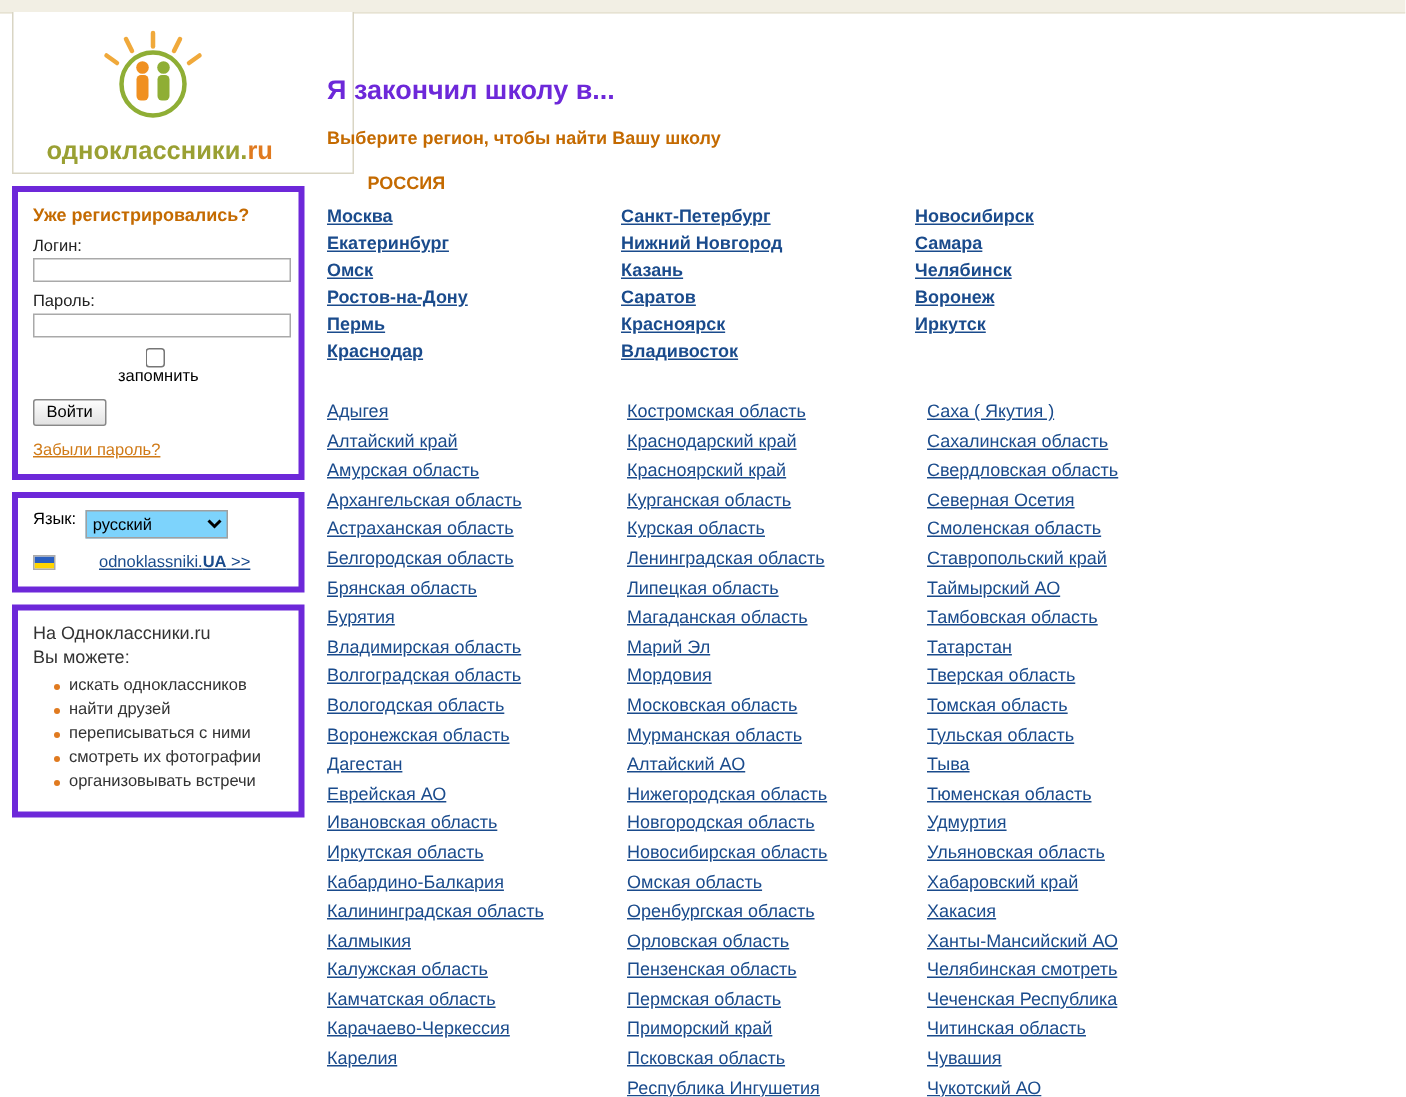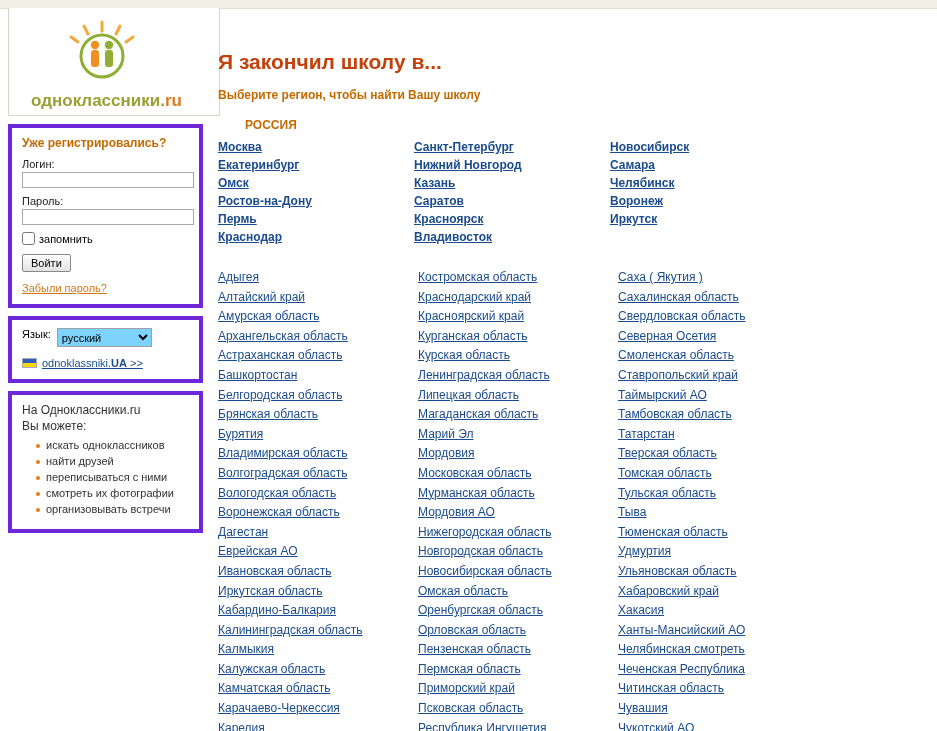--- a/index.html
+++ b/index.html
@@ -31,21 +31,21 @@
     border-bottom: 1px solid #e6e2d2;
   }
   
   .left-col {
     position: absolute;
     left: 8px;
     top: 8px;
     width: 197px;
   }
   .logo-box {
-    width: 212px;
+    width: 228px;
     height: 108px;
     background: #ffffff;
     border: 1px solid #d9d5c4;
     border-top: none;
     box-sizing: border-box;
     position: relative;
   }
   .logo-sun {
     position: absolute;
     left: 50px; top: 12px;
@@ -93,20 +93,21 @@
     font-size: 11px;
     padding: 1px 2px;
     margin-bottom: 7px;
     display: block;
   }
   .cb-row {
     display: flex;
     align-items: center;
     margin-top: 4px;
     margin-bottom: 9px;
+    flex-direction: column;
   }
   .cb-row input { margin: 0 4px 0 0; }
   .cb-row span { font-size: 11px; }
   .login-btn {
     font-family: "Liberation Sans", sans-serif;
     font-size: 11px;
     padding: 2px 8px;
     border: 1px solid #888;
     background: #ededed;
     background: linear-gradient(#fdfdfd, #e2e2e2);
@@ -132,20 +133,21 @@
     font-size: 11px;
     border: 1px solid #a0a0a0;
     background: #7dd3fc;
     width: 95px;
     height: 19px;
   }
   .ua-row {
     display: flex;
     align-items: center;
     margin-top: 10px;
+    gap: 24px;
   }
   .flag {
     width: 15px; height: 10px;
     margin-right: 5px;
     border: 1px solid #aaa;
     box-sizing: border-box;
     background: linear-gradient(to bottom, #2a5fbf 50%, #ffd500 50%);
   }
   .ua-link {
     font-size: 11px;
@@ -186,23 +188,23 @@
   }
 
   
   .main {
     position: absolute;
     left: 218px;
     top: 8px;
     width: 710px;
   }
   .main-title {
-    font-size: 21px;
-    font-weight: bold;
-    color: #c2410c;
+    font-size: 18px;
+    font-weight: bold;
+    color: #6d28d9;
     margin: 42px 0 0 0;
   }
   .main-sub {
     font-size: 12px;
     font-weight: bold;
     color: #c46a00;
     margin: 14px 0 0 0;
   }
   .country-title {
     font-size: 12px;
@@ -342,21 +344,20 @@
       </div>
     </div>
 
     <div class="region-cols">
       <div class="region-col">
         <a href="#">Адыгея</a>
         <a href="#">Алтайский край</a>
         <a href="#">Амурская область</a>
         <a href="#">Архангельская область</a>
         <a href="#">Астраханская область</a>
-        <a href="#">Башкортостан</a>
         <a href="#">Белгородская область</a>
         <a href="#">Брянская область</a>
         <a href="#">Бурятия</a>
         <a href="#">Владимирская область</a>
         <a href="#">Волгоградская область</a>
         <a href="#">Вологодская область</a>
         <a href="#">Воронежская область</a>
         <a href="#">Дагестан</a>
         <a href="#">Еврейская АО</a>
         <a href="#">Ивановская область</a>
@@ -376,21 +377,21 @@
         <a href="#">Красноярский край</a>
         <a href="#">Курганская область</a>
         <a href="#">Курская область</a>
         <a href="#">Ленинградская область</a>
         <a href="#">Липецкая область</a>
         <a href="#">Магаданская область</a>
         <a href="#">Марий Эл</a>
         <a href="#">Мордовия</a>
         <a href="#">Московская область</a>
         <a href="#">Мурманская область</a>
-        <a href="#">Мордовия АО</a>
+        <a href="#">Алтайский АО</a>
         <a href="#">Нижегородская область</a>
         <a href="#">Новгородская область</a>
         <a href="#">Новосибирская область</a>
         <a href="#">Омская область</a>
         <a href="#">Оренбургская область</a>
         <a href="#">Орловская область</a>
         <a href="#">Пензенская область</a>
         <a href="#">Пермская область</a>
         <a href="#">Приморский край</a>
         <a href="#">Псковская область</a>

